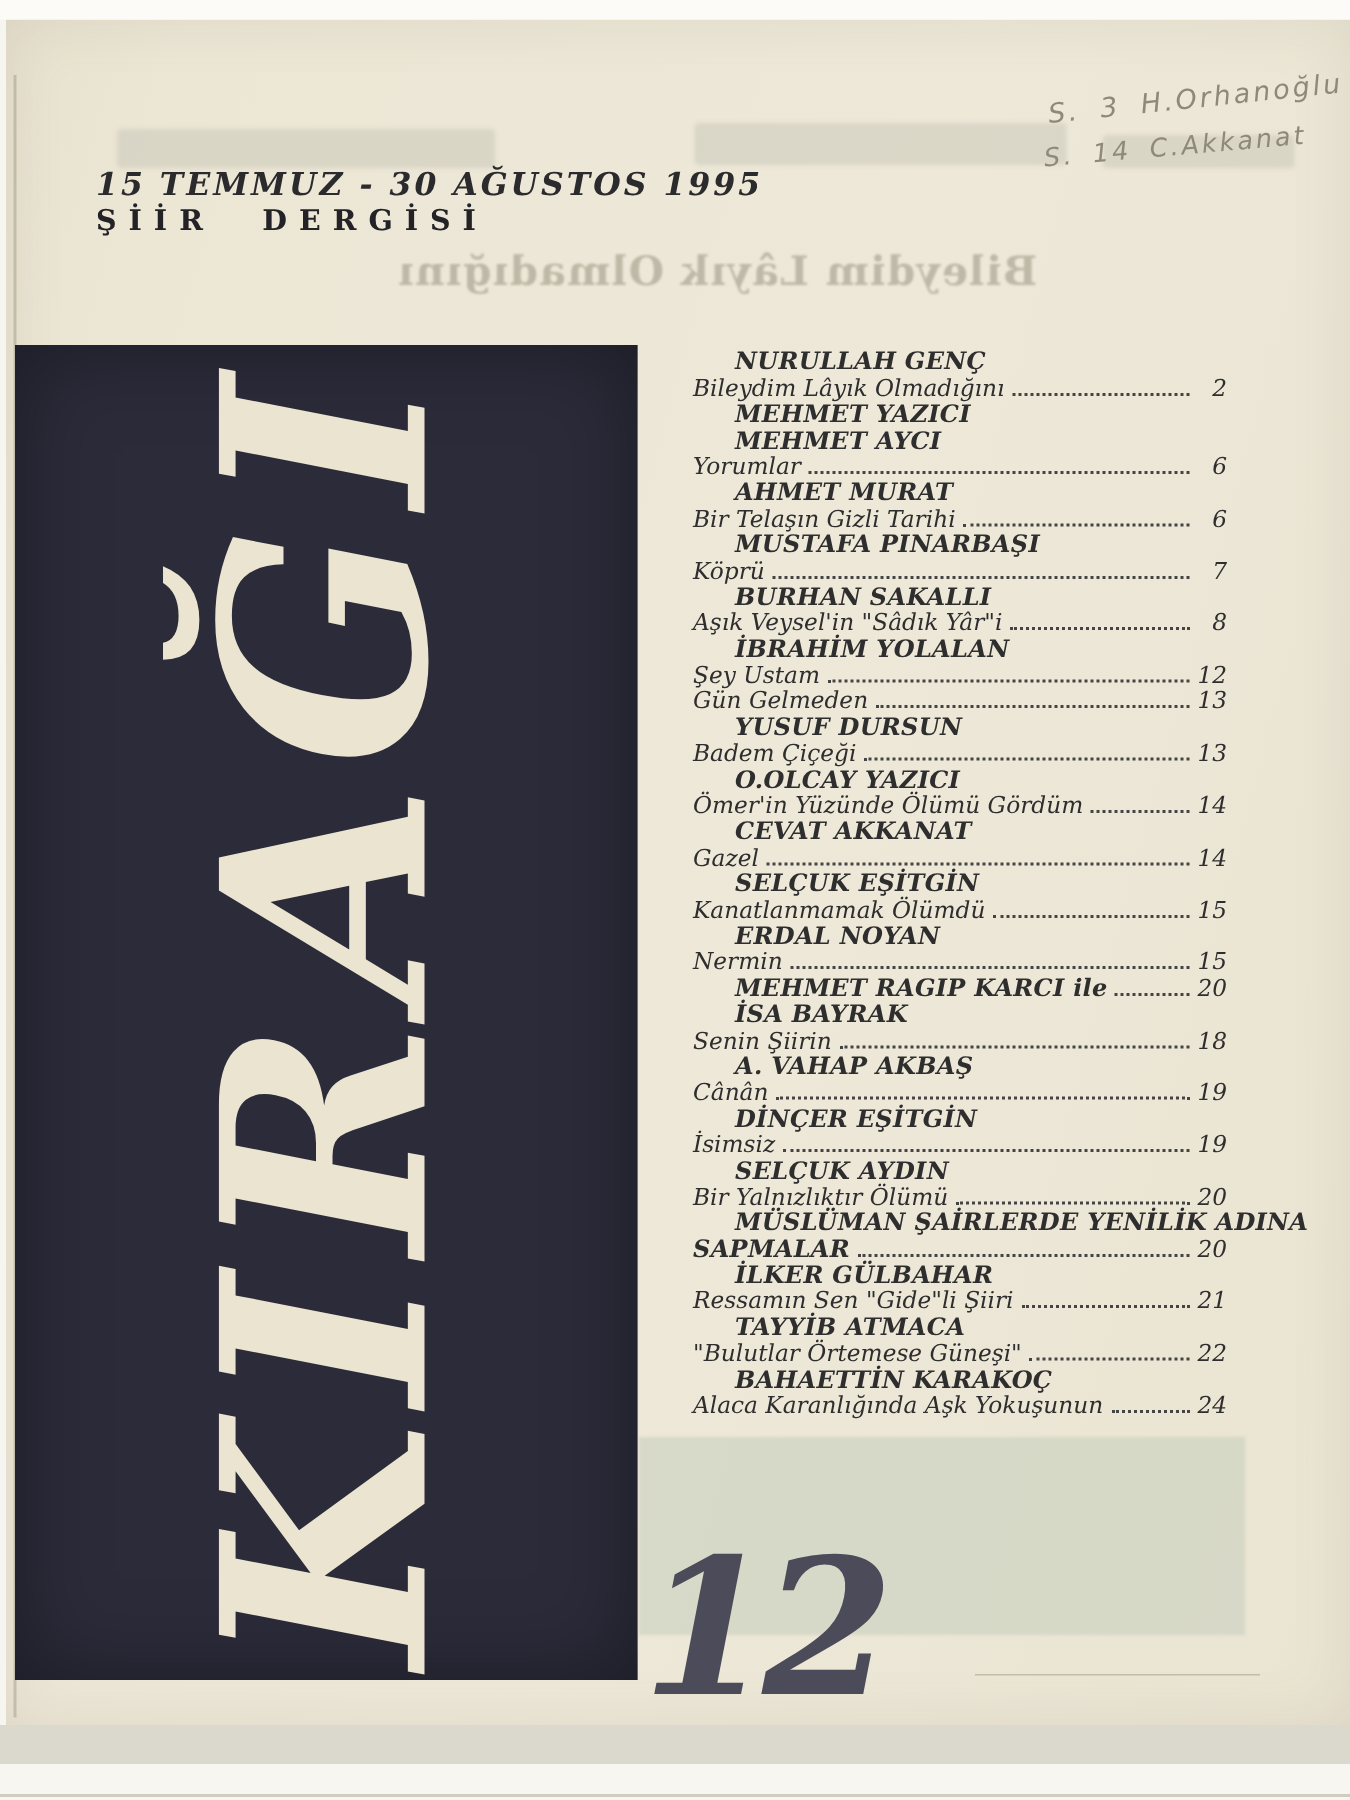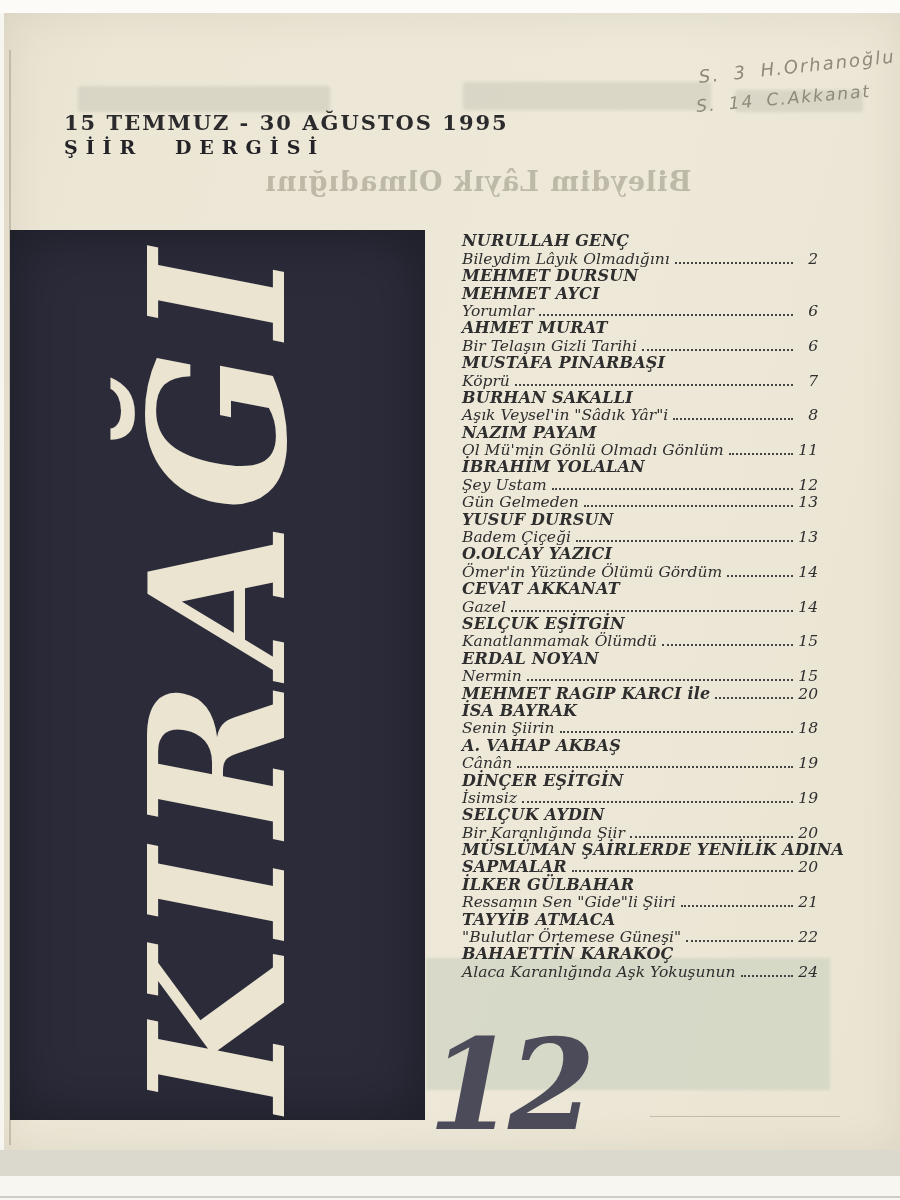--- a/index.html
+++ b/index.html
@@ -8,21 +8,21 @@
   .paper{position:absolute;left:4px;top:13px;width:896px;height:1137px;
          background:linear-gradient(105deg,#e7e1cf 0%,#ece6d5 10%,#ede8d8 55%,#eae4d2 100%);
          box-shadow:inset 0 0 40px rgba(120,110,90,.12);}
   .crease{position:absolute;left:9px;top:50px;width:2px;height:1095px;
           background:rgba(120,112,95,.30);filter:blur(.5px);}
   .topband{position:absolute;left:0;top:0;width:900px;height:13px;background:#fcfbf8;}
   .botband1{position:absolute;left:0;top:1150px;width:900px;height:26px;background:#dbd8cd;}
   .botband2{position:absolute;left:0;top:1176px;width:900px;height:24px;background:#f7f6f1;}
   .botline{position:absolute;left:0;top:1196px;width:900px;height:2px;background:#cfccc2;}
 
-  .dateline{position:absolute;left:64px;top:110px;font-size:21px;font-weight:bold;
+  .dateline{position:absolute;left:64px;top:110px;font-size:21px;font-weight:bold;font-style:italic;
             letter-spacing:2px;color:#2b2a2c;}
   .subtitle{position:absolute;left:64px;top:136px;font-size:19px;font-weight:bold;
             letter-spacing:.42em;word-spacing:.9em;color:#232226;}
 
   .ghost-strip{position:absolute;background:rgba(203,200,186,.55);filter:blur(1.5px);border-radius:3px;}
   .gs1{left:78px;top:86px;width:252px;height:26px;}
   .gs2{left:463px;top:82px;width:248px;height:28px;}
   .gs3{left:735px;top:90px;width:128px;height:22px;}
   .ghost-heading{position:absolute;left:238px;top:166px;width:480px;text-align:center;
                  transform:scaleX(-1);font-weight:bold;font-size:27px;color:rgba(152,147,127,.55);
@@ -45,21 +45,21 @@
   .issue-band{position:absolute;left:426px;top:958px;width:404px;height:132px;
               background:rgba(208,212,195,.75);filter:blur(1px);}
   .issue-number{position:absolute;left:428px;top:1022px;font-size:126px;line-height:1;
                 font-weight:bold;font-style:italic;letter-spacing:-0.06em;color:#4c4b5a;}
 
   .ghostline{position:absolute;left:650px;top:1116px;width:190px;height:1px;
              background:rgba(160,155,138,.55);}
 
   .toc{position:absolute;left:462px;top:233px;width:356px;color:#2f2e2f;}
   .toc-row{display:flex;align-items:flex-end;height:17.4px;white-space:nowrap;}
-  .toc-author{font-weight:bold;font-style:italic;font-size:16px;letter-spacing:.2px;}
+  .toc-author{font-weight:bold;font-style:italic;font-size:16px;letter-spacing:.2px;margin-left:28px;}
   .toc-title{font-style:italic;font-size:15.5px;}
   .caps .toc-title{font-weight:bold;font-size:16px;letter-spacing:.2px;}
   .leader{flex:1 1 auto;min-width:10px;border-bottom:2px dotted #454445;
           margin:0 3px 4px 5px;}
   .toc-page{font-style:italic;font-size:15.5px;min-width:22px;text-align:right;}
 </style>
 </head>
 <body>
 
 <div class="scan">
@@ -95,21 +95,21 @@
     <div class="toc-row title-row">
       <span class="toc-title">Bileydim Lâyık Olmadığını</span>
       <span class="leader"></span>
       <span class="toc-page">2</span>
     </div>
   </div>
 
 
   <div class="toc-entry">
     <div class="toc-row author-row">
-      <span class="toc-author">MEHMET DURSUN</span>
+      <span class="toc-author">MEHMET YAZICI</span>
     </div>
   </div>
 
   <div class="toc-entry">
     <div class="toc-row author-row">
       <span class="toc-author">MEHMET AYCI</span>
     </div>
     <div class="toc-row title-row">
       <span class="toc-title">Yorumlar</span>
       <span class="leader"></span>
@@ -143,30 +143,20 @@
     <div class="toc-row author-row">
       <span class="toc-author">BURHAN SAKALLI</span>
     </div>
     <div class="toc-row title-row">
       <span class="toc-title">Aşık Veysel'in "Sâdık Yâr"i</span>
       <span class="leader"></span>
       <span class="toc-page">8</span>
     </div>
   </div>
 
-  <div class="toc-entry">
-    <div class="toc-row author-row">
-      <span class="toc-author">NAZIM PAYAM</span>
-    </div>
-    <div class="toc-row title-row">
-      <span class="toc-title">Ol Mü'min Gönlü Olmadı Gönlüm</span>
-      <span class="leader"></span>
-      <span class="toc-page">11</span>
-    </div>
-  </div>
 
   <div class="toc-entry">
     <div class="toc-row author-row">
       <span class="toc-author">İBRAHİM YOLALAN</span>
     </div>
     <div class="toc-row title-row">
       <span class="toc-title">Şey Ustam</span>
       <span class="leader"></span>
       <span class="toc-page">12</span>
     </div>
@@ -275,21 +265,21 @@
       <span class="leader"></span>
       <span class="toc-page">19</span>
     </div>
   </div>
 
   <div class="toc-entry">
     <div class="toc-row author-row">
       <span class="toc-author">SELÇUK AYDIN</span>
     </div>
     <div class="toc-row title-row">
-      <span class="toc-title">Bir Karanlığında Şiir</span>
+      <span class="toc-title">Bir Yalnızlıktır Ölümü</span>
       <span class="leader"></span>
       <span class="toc-page">20</span>
     </div>
   </div>
 
   <div class="toc-entry caps">
     <div class="toc-row author-row">
       <span class="toc-author">MÜSLÜMAN ŞAİRLERDE YENİLİK ADINA</span>
     </div>
     <div class="toc-row title-row">

